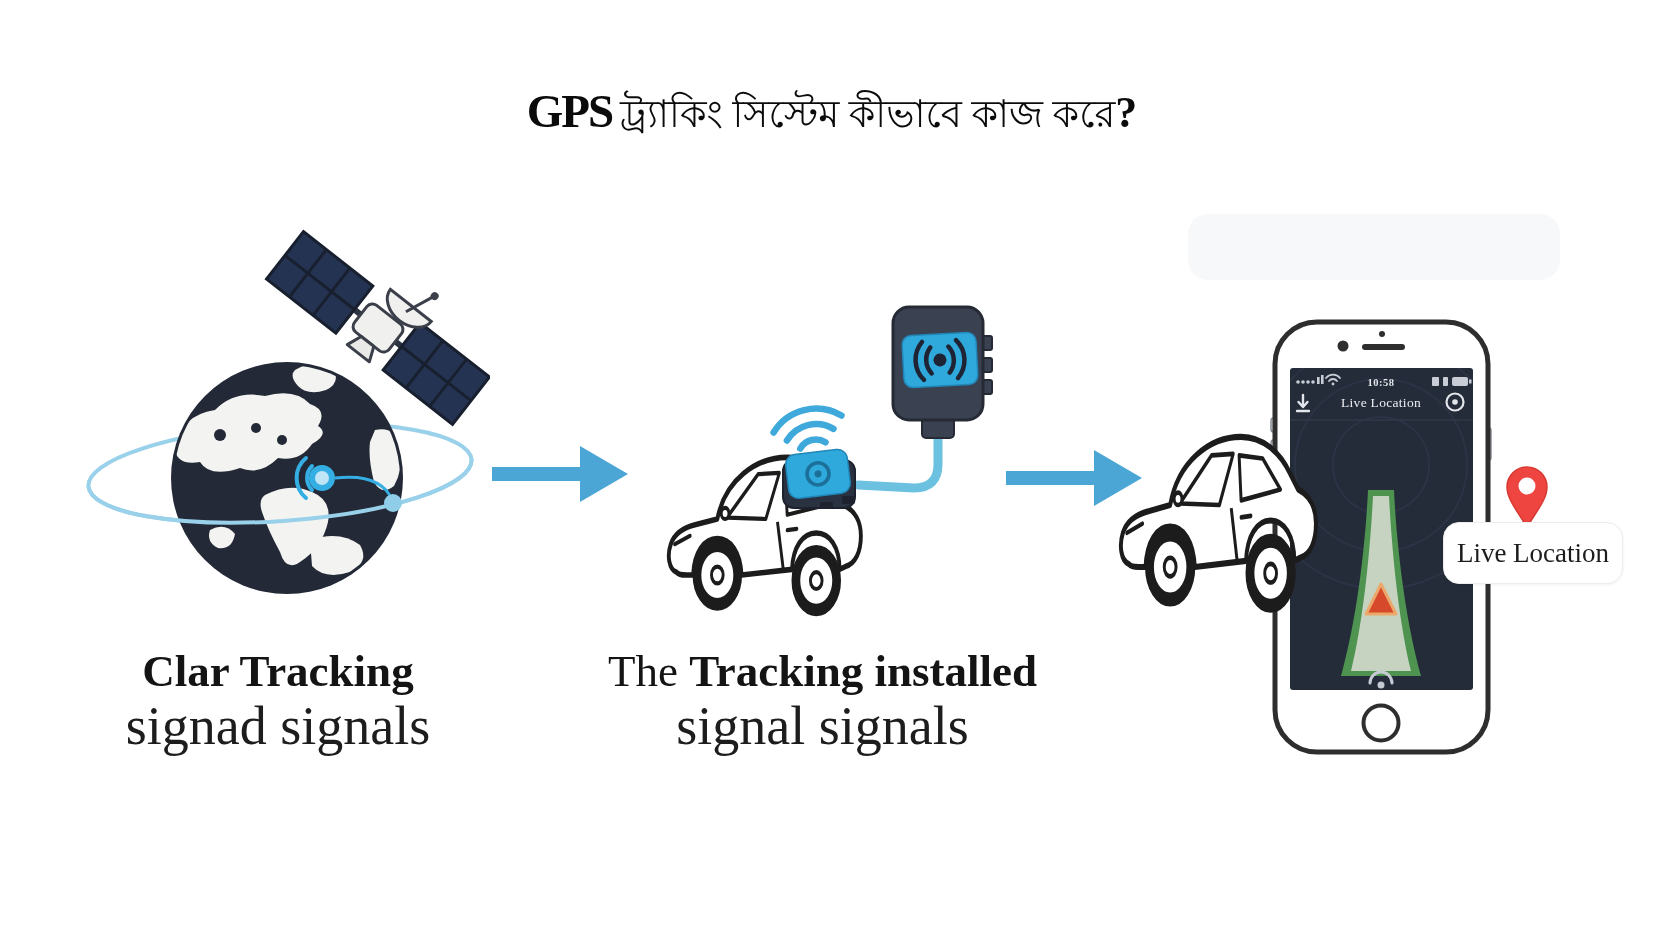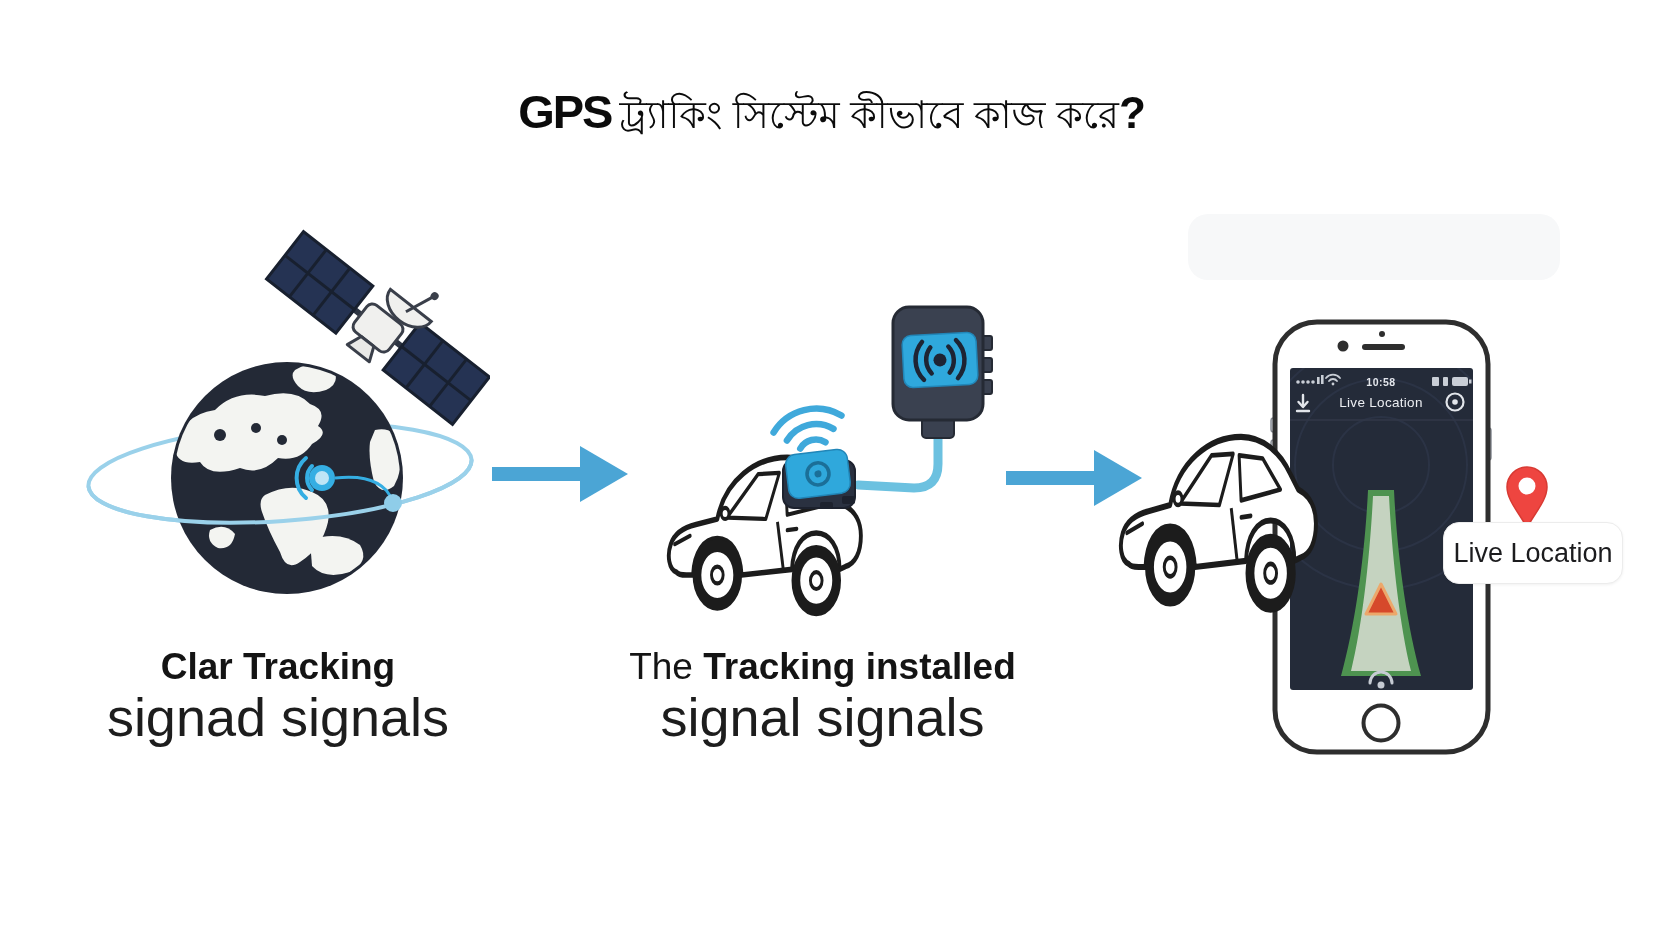--- a/index.html
+++ b/index.html
@@ -1,25 +1,25 @@
 <!DOCTYPE html>
 <html><head>
 <meta charset="utf-8">
 <style>
   html,body{margin:0;padding:0;background:#ffffff;}
   .canvas{position:relative;width:1664px;height:936px;background:#ffffff;overflow:hidden;
-          font-family:Liberation Sans, sans-serif;color:#111;}
+          font-family:Liberation Serif, serif;color:#111;}
   .abs{position:absolute;}
   .title{top:84px;left:0;width:1664px;text-align:center;white-space:nowrap;}
   .title .latin{font-size:47px;font-weight:800;letter-spacing:-2px;color:#0b0b0b;}
   .title .bengali{font-size:38px;font-weight:500;margin-left:8px;color:#0b0b0b;}
   .title .qmark{font-size:44px;font-weight:800;color:#0b0b0b;}
   .watermark{left:1188px;top:214px;width:372px;height:66px;border-radius:20px;background:#f7f8f9;}
   .caption{text-align:center;line-height:1.12;color:#141414;}
-  .cap-line1{font-size:37px;font-weight:700;}
+  .cap-line1{font-size:45px;font-weight:700;}
   .cap-line1 .plain{font-weight:400;}
   .cap-line2{font-size:54px;font-weight:400;color:#1d1d1d;}
   .caption-left{left:58px;top:646px;width:440px;}
   .caption-mid{left:600px;top:646px;width:445px;}
   .live-label{left:1443px;top:522px;width:178px;height:60px;background:#ffffff;
               border:1px solid #ececec;border-radius:16px;box-shadow:0 1px 3px rgba(0,0,0,.06);
               display:flex;align-items:center;justify-content:center;
               font-size:27px;font-weight:500;color:#1c1c1e;}
   svg{display:block;}
 </style>

